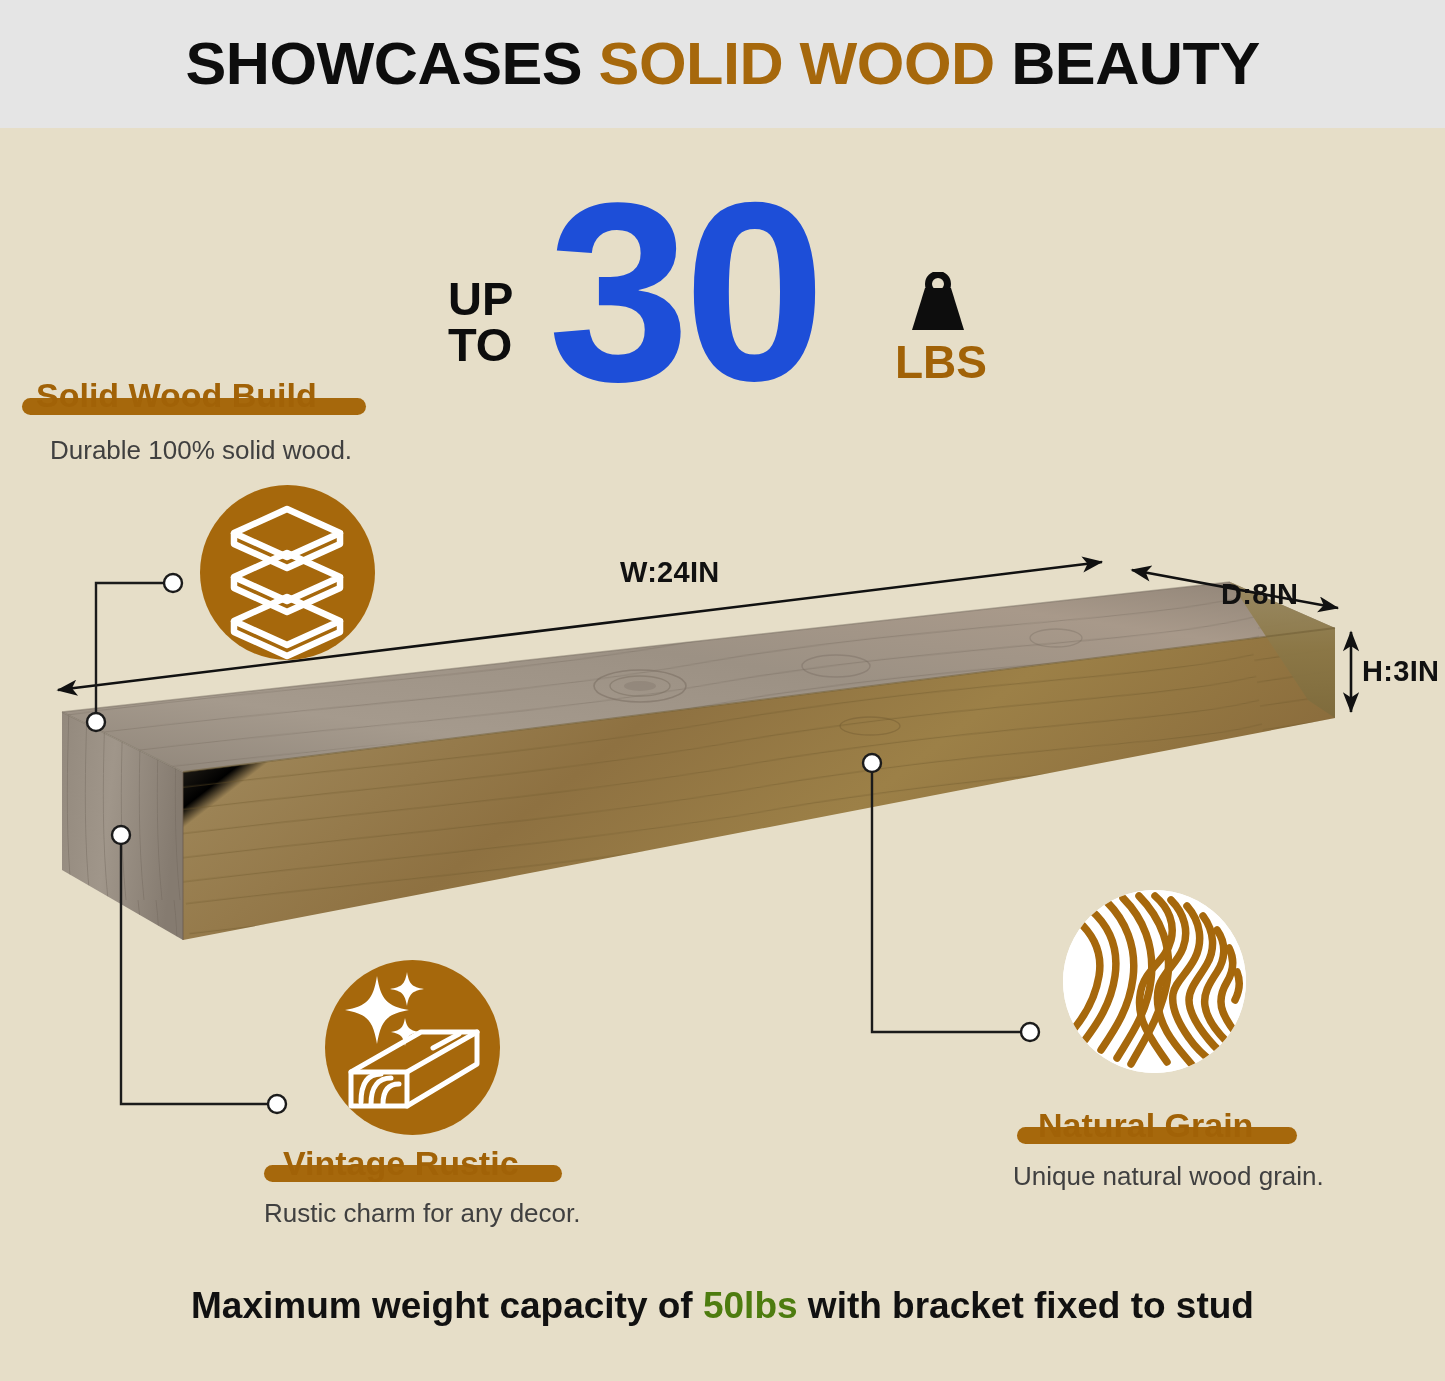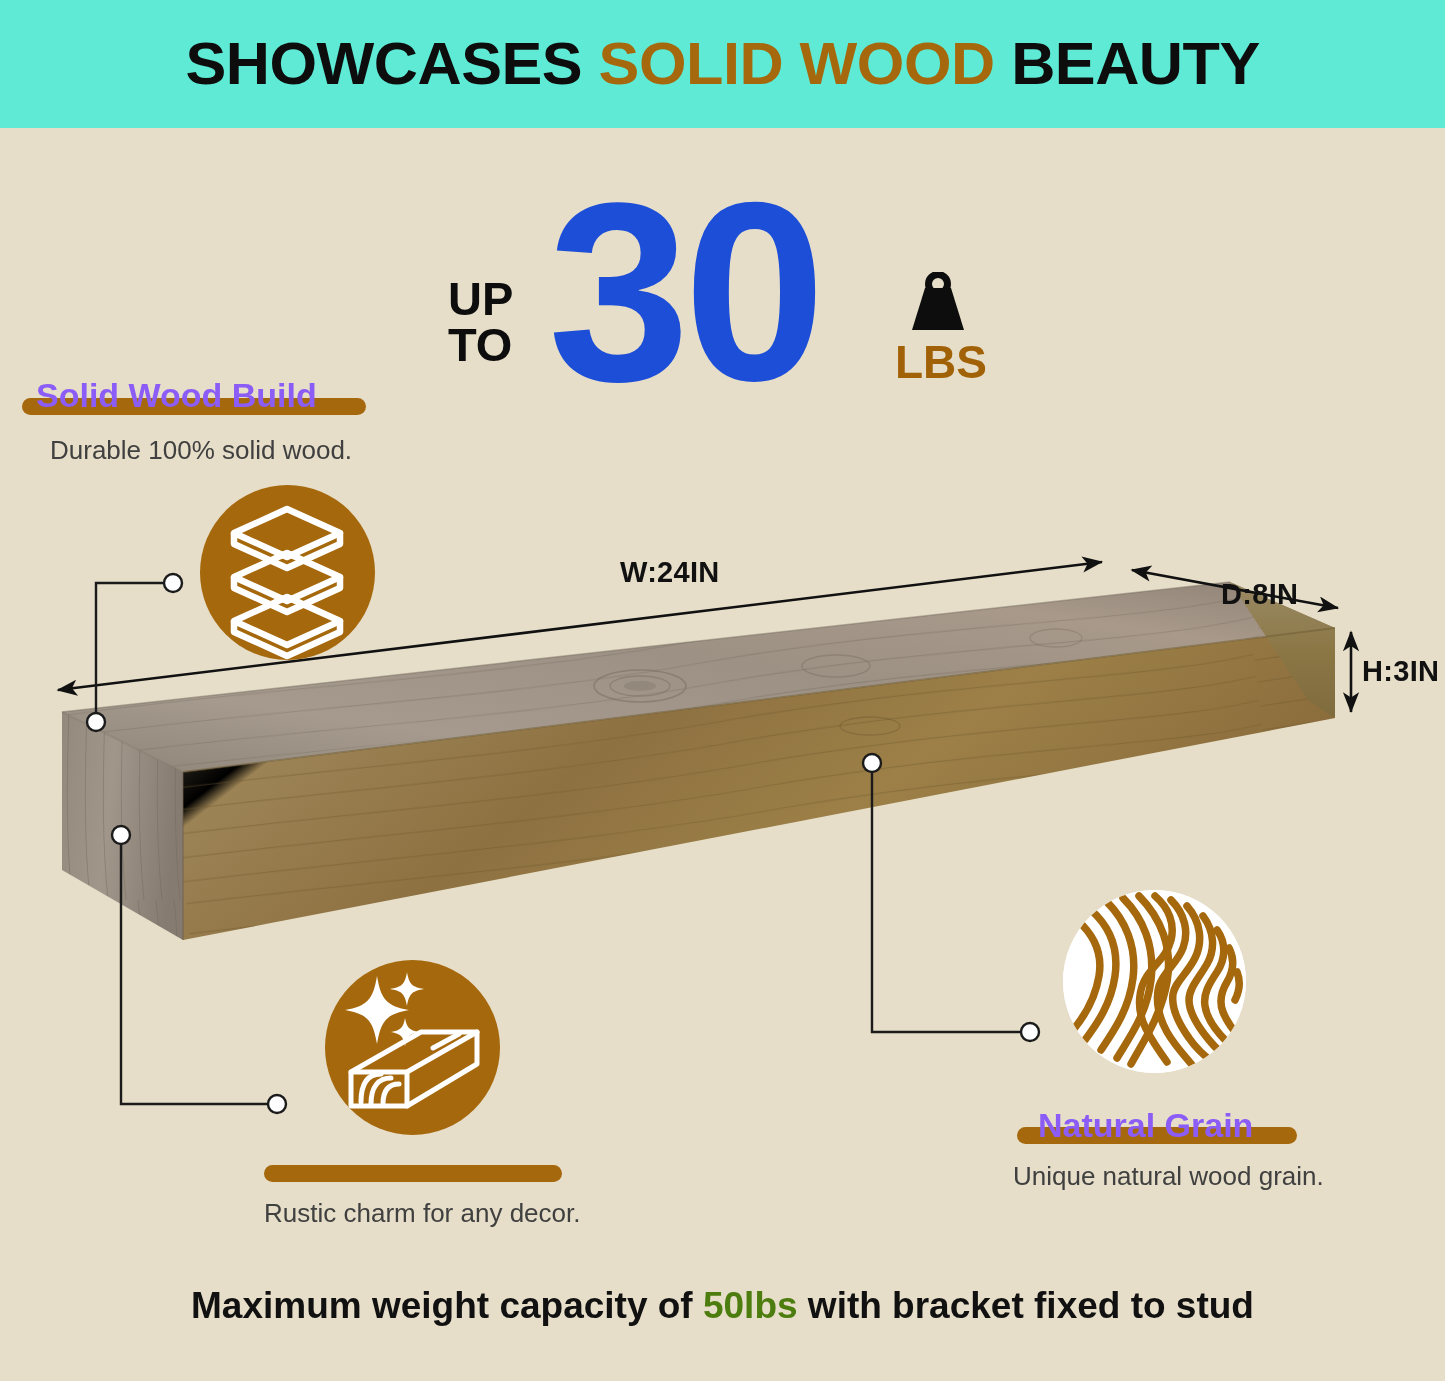--- a/index.html
+++ b/index.html
@@ -8,21 +8,21 @@
     background:#ffffff;
     font-family:"Liberation Sans",sans-serif;
     overflow:hidden;
     position:relative;
   }
   #stage{position:relative;width:1445px;height:1381px;overflow:hidden;}
 
   
   .header-band{
     position:absolute;left:0;top:0;width:1445px;height:128px;
-    background:#5eead4;
+    background:#e5e5e5;
     display:flex;align-items:center;justify-content:center;
   }
   .header-title{
     font-size:60px;font-weight:800;letter-spacing:-0.5px;
     white-space:nowrap;line-height:1;
     transform:scaleX(1.02);
   }
   .hl-black{color:#0d0d0d;}
   .hl-brown{color:#A6680C;}
 
@@ -45,21 +45,21 @@
     line-height:1;letter-spacing:-6px;
   }
   .cap-lbs{
     position:absolute;left:455px;top:155px;
     font-size:46px;font-weight:800;color:#a16207;letter-spacing:0px;
   }
   .weight-icon{position:absolute;left:462px;top:92px;width:72px;height:62px;}
 
   
   .feat-title{
-    position:absolute;font-size:34px;font-weight:800;color:#8b5cf6;
+    position:absolute;font-size:34px;font-weight:800;color:#a16207;
     white-space:nowrap;line-height:1;z-index:4;
   }
   .feat-underline{
     position:absolute;height:17px;background:#A6680C;border-radius:9px;z-index:3;
   }
   .feat-sub{
     position:absolute;font-size:26px;font-weight:400;color:#404040;
     white-space:nowrap;line-height:1;z-index:4;
   }
 
@@ -293,20 +293,21 @@
 
         <path d="M36,142 C36,122 44,114 56,114"></path>
         <path d="M46,144 C46,126 54,118 66,118"></path>
         <path d="M58,144 C58,130 64,124 74,124"></path>
 
         <path d="M108,88 L134,74"></path>
       </g>
     </svg>
   </div>
   <div class="feat-underline" style="left:264px;top:1165px;width:298px;"></div>
+  <div class="feat-title" style="left:283px;top:1146px;">Vintage Rustic</div>
   <div class="feat-sub" style="left:264px;top:1200px;">Rustic charm for any decor.</div>
 
   <div class="icon-circle" style="left:1063px;top:890px;width:183px;height:183px;background:#fff;">
     <svg viewBox="0 0 183 183" width="183" height="183">
       <rect x="0" y="0" width="183" height="183" fill="#fff"></rect>
       <g fill="none" stroke="#A6680C" stroke-width="7.5" stroke-linecap="round">
         <path d="M14,30 C30,44 40,62 36,86 C32,110 20,128 10,140"></path>
         <path d="M28,20 C46,36 56,58 52,86 C48,114 34,134 22,150"></path>
         <path d="M44,12 C62,30 74,56 70,88 C66,120 50,142 38,160"></path>
         <path d="M60,8 C80,28 92,56 88,90 C84,124 66,148 54,168"></path>

